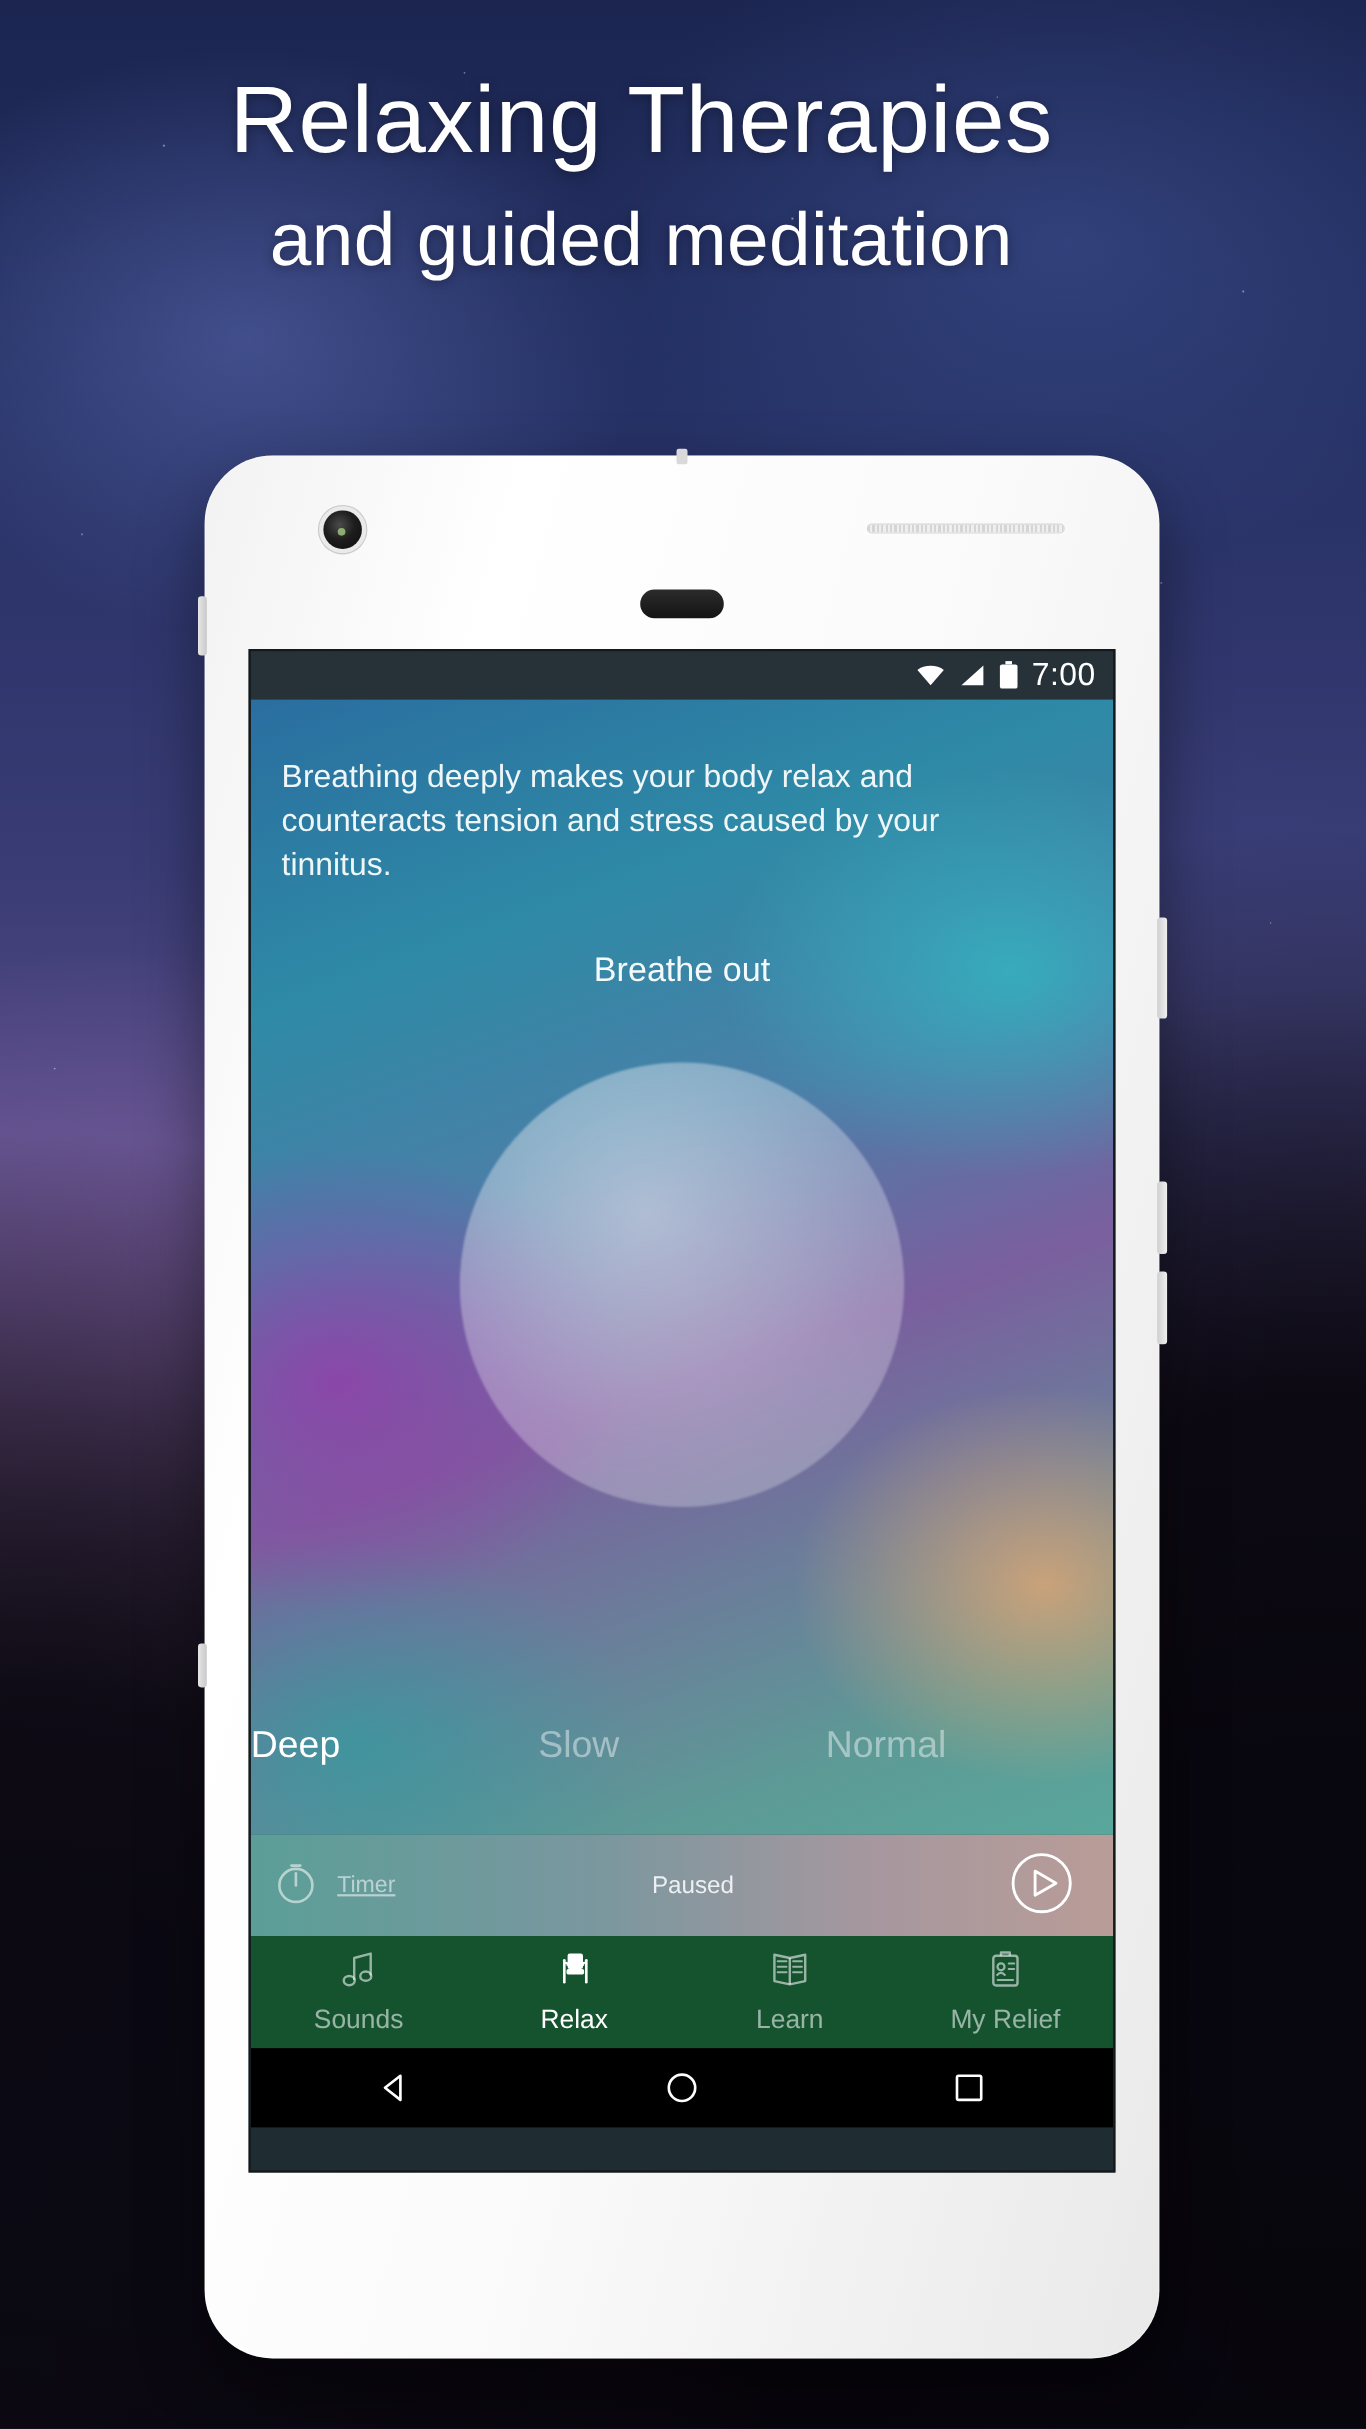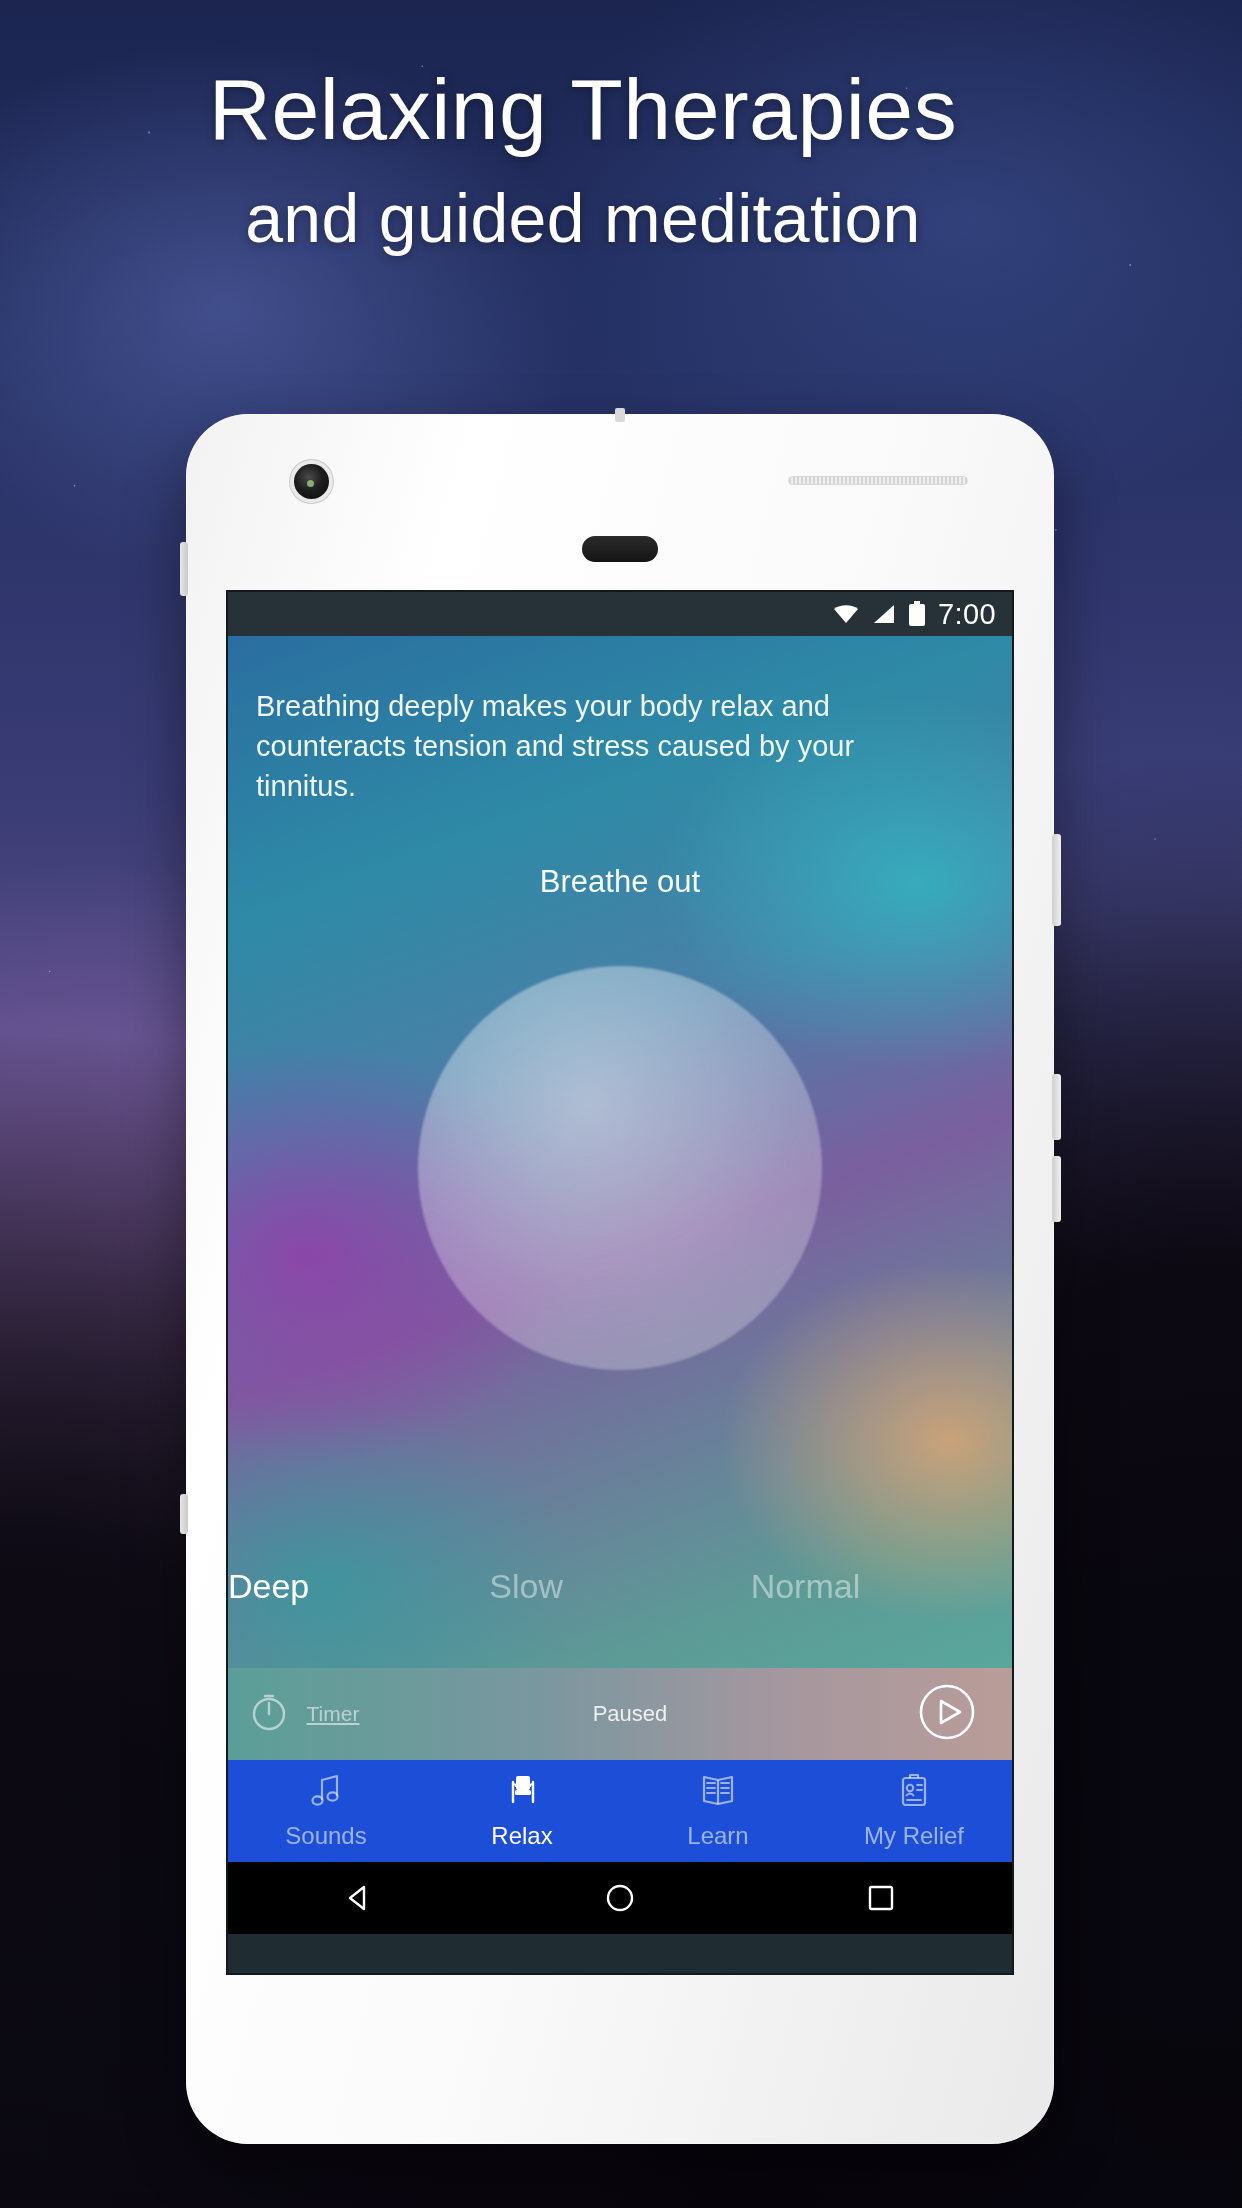--- a/index.html
+++ b/index.html
@@ -198,21 +198,21 @@
   #player-center { flex: 1; text-align: center; line-height: 1.15; }
   #player-center .state { font-size: 22px; color: rgba(255,255,255,.85); }
   #player-center .title { font-size: 31px; color: #ffffff; margin-top: 3px; }
   #play-btn {
     width: 130px; display: flex; align-items: center; justify-content: center;
   }
 
   
   #tabbar {
     height: 102px; display: flex;
-    background: #1d4ed8;
+    background: #14532d;
   }
   #tabbar .tab {
     flex: 1; display: flex; flex-direction: column;
     align-items: center; justify-content: center; gap: 8px;
     color: rgba(232,240,240,.62);
   }
   #tabbar .tab.active { color: #ffffff; }
   #tabbar .tab .lbl { font-size: 24px; }
 
   

